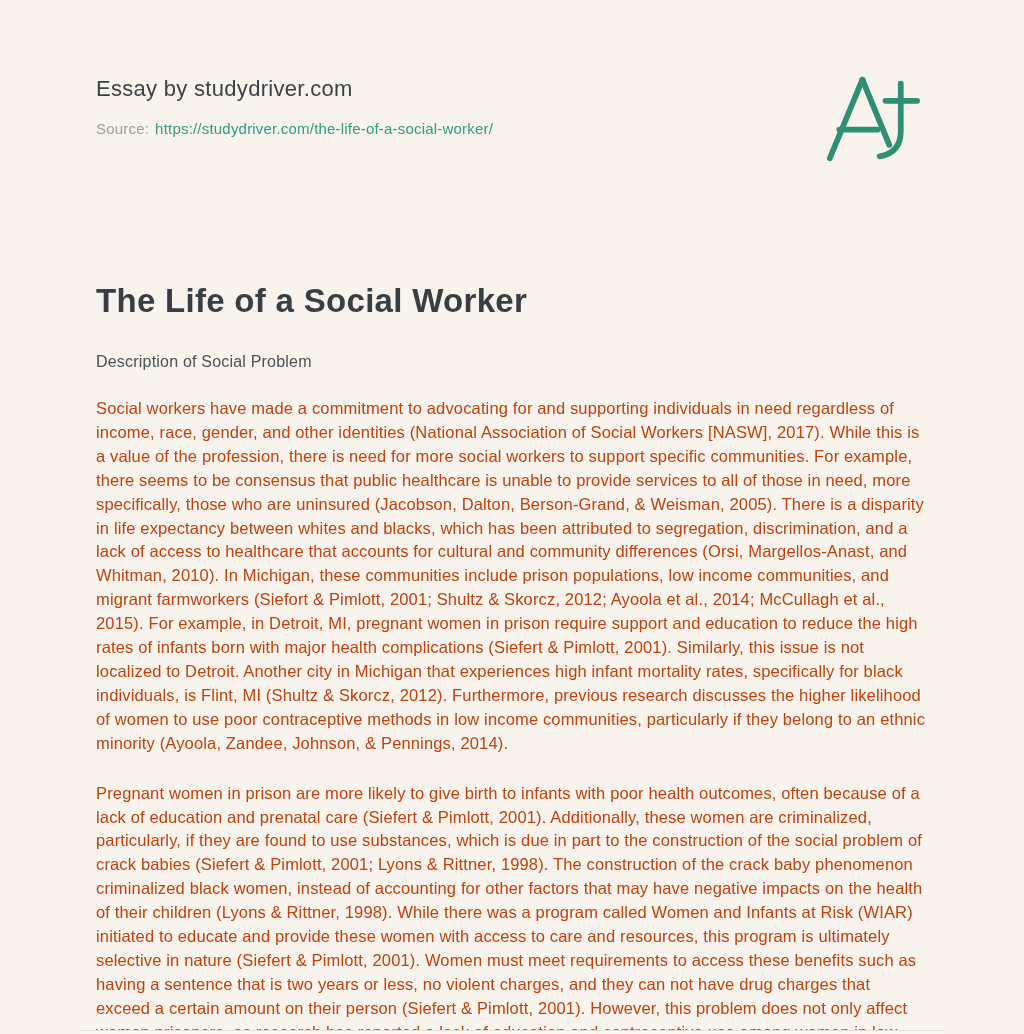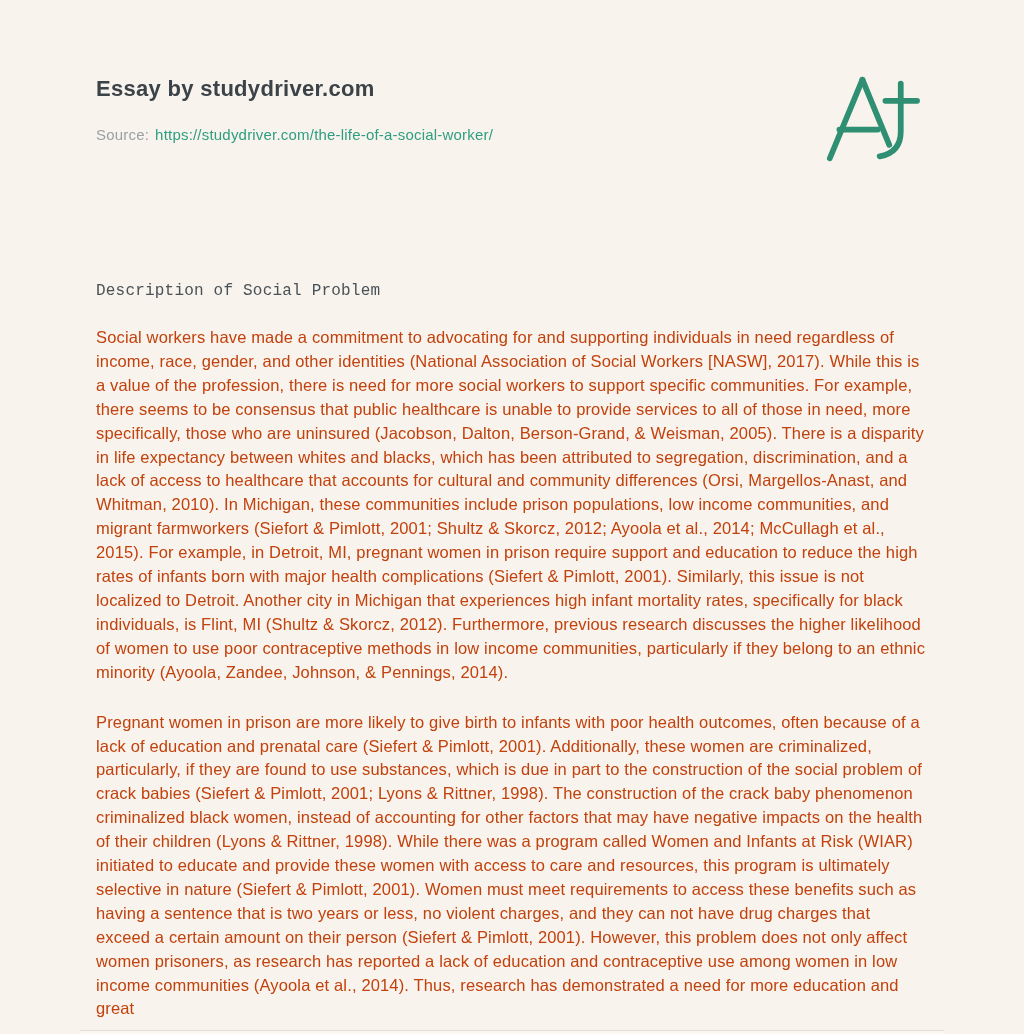--- a/index.html
+++ b/index.html
@@ -26,27 +26,27 @@
   
   .site-header {
     display: flex;
     justify-content: space-between;
     align-items: flex-start;
     padding-top: 76px;
   }
 
   .site-title {
     font-size: 22px;
-    font-weight: 700;
+    font-weight: 400;
     color: #3b4248;
     letter-spacing: 0.3px;
   }
 
   .source-line {
-    margin-top: 24px;
+    margin-top: 18px;
     font-size: 15px;
     letter-spacing: 0.2px;
   }
 
   .source-label {
     color: #9aa0a4;
     margin-right: 6px;
   }
 
   .source-link {
@@ -73,21 +73,20 @@
     font-weight: 600;
     color: #373e44;
     letter-spacing: 0.3px;
   }
 
   .article-subtitle {
     margin-top: 33px;
     font-size: 16px;
     color: #4a5157;
     letter-spacing: 0.2px;
-    font-family: Liberation Mono, monospace;
   }
 
   .body-par {
     margin-top: 26px;
     font-size: 16.5px;
     line-height: 23.9px;
     color: #c2410c;
     letter-spacing: 0.15px;
     text-align: left;
   }
@@ -123,20 +122,21 @@
         <path d="M40 8 L68 76" stroke="#2f8f72" stroke-width="6" stroke-linecap="round"></path>
         <path d="M16 60 L56 60" stroke="#2f8f72" stroke-width="6" stroke-linecap="round"></path>
 
         <path d="M80 12 L80 62 Q80 84 58 88" stroke="#2f8f72" stroke-width="6" stroke-linecap="round" fill="none"></path>
         <path d="M64 30 L97 30" stroke="#2f8f72" stroke-width="6" stroke-linecap="round"></path>
       </svg>
     </div>
   </header>
 
   <main class="article">
+    <h2 class="article-title">The Life of a Social Worker</h2>
 
     <p class="article-subtitle">Description of Social Problem</p>
 
     <p class="body-par">Social workers have made a commitment to advocating for and supporting individuals in need regardless of income, race, gender, and other identities (National Association of Social Workers [NASW], 2017). While this is a value of the profession, there is need for more social workers to support specific communities. For example, there seems to be consensus that public healthcare is unable to provide services to all of those in need, more specifically, those who are uninsured (Jacobson, Dalton, Berson-Grand, &amp; Weisman, 2005). There is a disparity in life expectancy between whites and blacks, which has been attributed to segregation, discrimination, and a lack of access to healthcare that accounts for cultural and community differences (Orsi, Margellos-Anast, and Whitman, 2010). In Michigan, these communities include prison populations, low income communities, and migrant farmworkers (Siefort &amp; Pimlott, 2001; Shultz &amp; Skorcz, 2012; Ayoola et al., 2014; McCullagh et al., 2015). For example, in Detroit, MI, pregnant women in prison require support and education to reduce the high rates of infants born with major health complications (Siefert &amp; Pimlott, 2001). Similarly, this issue is not localized to Detroit. Another city in Michigan that experiences high infant mortality rates, specifically for black individuals, is Flint, MI (Shultz &amp; Skorcz, 2012). Furthermore, previous research discusses the higher likelihood of women to use poor contraceptive methods in low income communities, particularly if they belong to an ethnic minority (Ayoola, Zandee, Johnson, &amp; Pennings, 2014).</p>
 
     <p class="body-par">Pregnant women in prison are more likely to give birth to infants with poor health outcomes, often because of a lack of education and prenatal care (Siefert &amp; Pimlott, 2001). Additionally, these women are criminalized, particularly, if they are found to use substances, which is due in part to the construction of the social problem of crack babies (Siefert &amp; Pimlott, 2001; Lyons &amp; Rittner, 1998). The construction of the crack baby phenomenon criminalized black women, instead of accounting for other factors that may have negative impacts on the health of their children (Lyons &amp; Rittner, 1998). While there was a program called Women and Infants at Risk (WIAR) initiated to educate and provide these women with access to care and resources, this program is ultimately selective in nature (Siefert &amp; Pimlott, 2001). Women must meet requirements to access these benefits such as having a sentence that is two years or less, no violent charges, and they can not have drug charges that exceed a certain amount on their person (Siefert &amp; Pimlott, 2001). However, this problem does not only affect women prisoners, as research has reported a lack of education and contraceptive use among women in low income communities (Ayoola et al., 2014). Thus, research has demonstrated a need for more education and great</p>
   </main>
 
   <div class="bottom-rule"></div>
 

